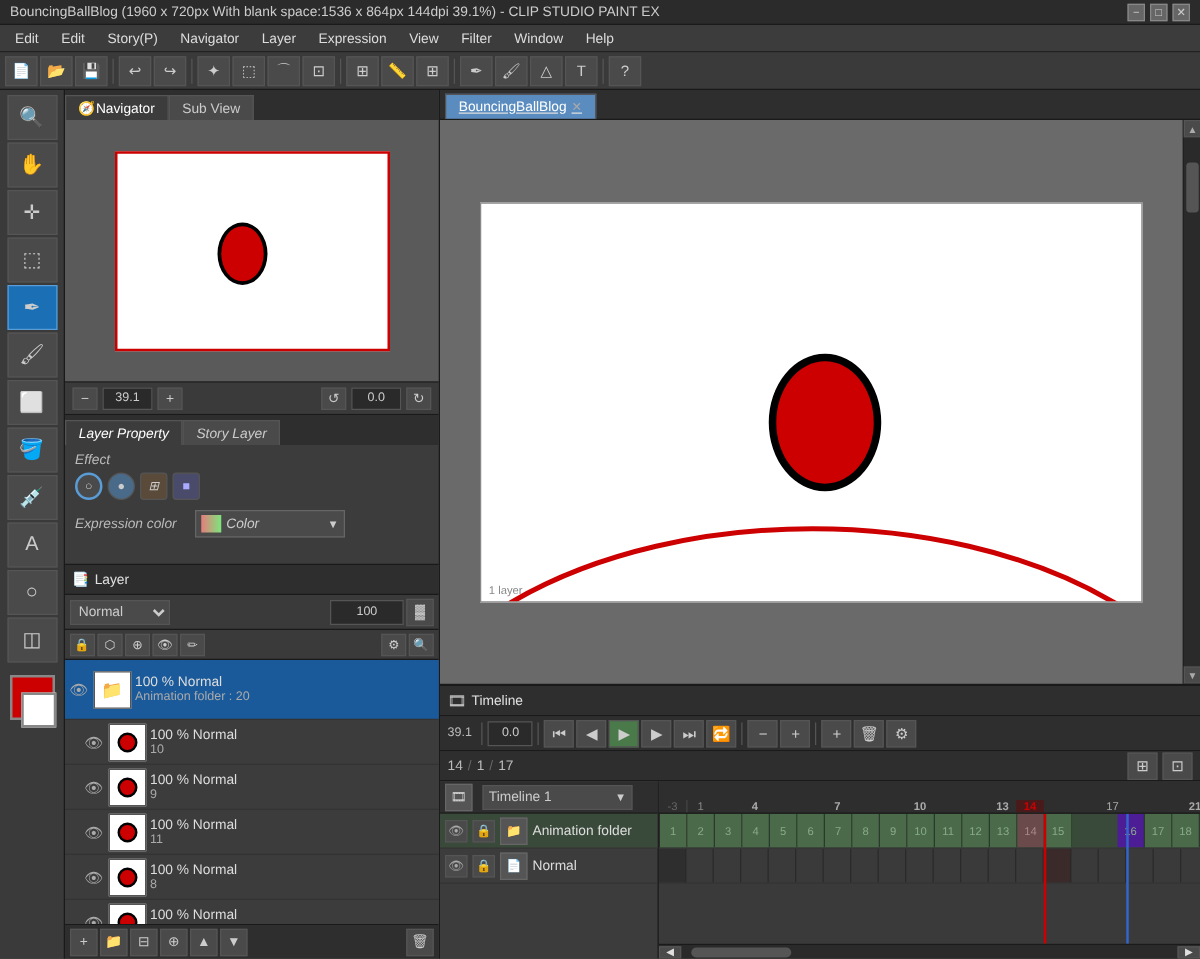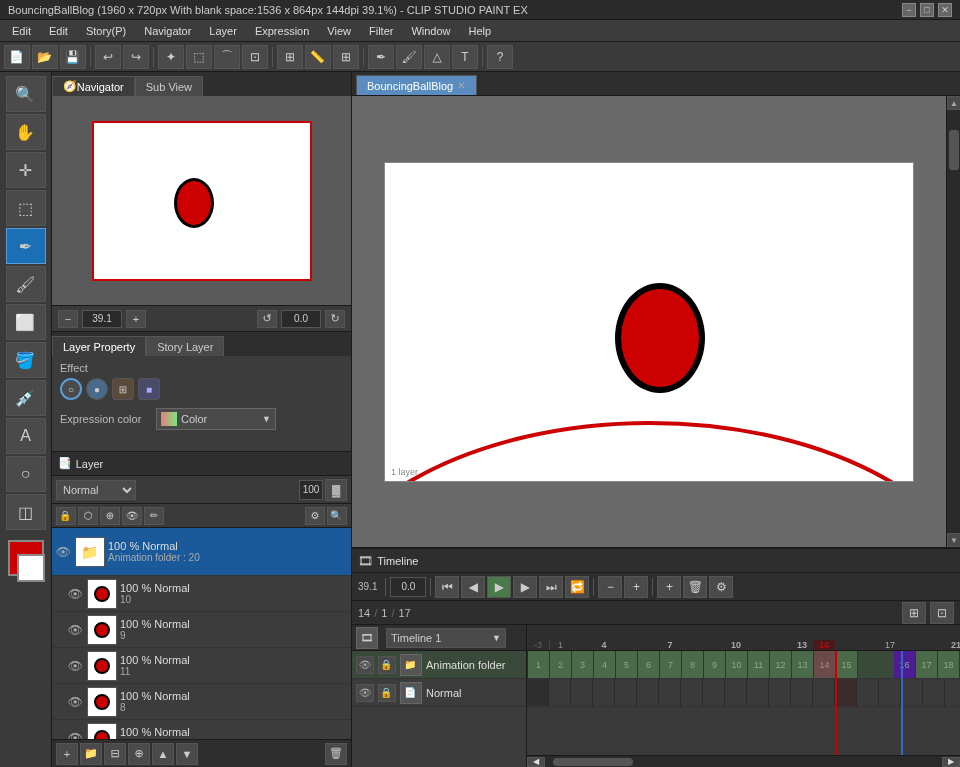--- a/index.html
+++ b/index.html
@@ -168,21 +168,21 @@
       width: 20px; height: 18px;
       background: #4a4a4a; border: 1px solid #555;
       color: #ccc; font-size: 11px; cursor: pointer;
       display: flex; align-items: center; justify-content: center;
     }
 
     
     .layer-property-section {
       height: 120px;
       border-bottom: 1px solid #1a1a1a;
-      display: flex; flex-direction: column;
+      display: flex; flex-direction: column; font-style: italic;
     }
     .property-content { padding: 6px 8px; flex: 1; }
     .property-label { font-size: 11px; color: #bbb; margin-bottom: 4px; }
     .effect-icons { display: flex; gap: 4px; margin-bottom: 8px; }
     .effect-icon {
       width: 22px; height: 22px;
       background: #4a4a4a; border: 1px solid #555;
       display: flex; align-items: center; justify-content: center;
       font-size: 10px; color: #ccc; cursor: pointer;
       border-radius: 50%;
@@ -224,21 +224,21 @@
       background: #4a4a4a; border: 1px solid #555;
       color: #ccc; font-size: 11px; cursor: pointer;
       display: flex; align-items: center; justify-content: center;
     }
     .blend-select {
       background: #4a4a4a; border: 1px solid #555;
       color: #ccc; font-size: 11px; height: 20px;
       width: 80px; padding: 0 2px;
     }
     .opacity-input {
-      width: 24px; height: 20px;
+      width: 59px; height: 20px;
       background: #2a2a2a; border: 1px solid #555;
       color: #ccc; font-size: 10px; text-align: center;
     }
 
     .layer-icons-row {
       background: #3a3a3a;
       height: 24px;
       display: flex; align-items: center;
       padding: 0 4px; gap: 2px;
       border-bottom: 1px solid #1a1a1a;
@@ -302,20 +302,21 @@
       background: #5a5a5a;
       overflow: hidden;
     }
 
     .canvas-tabs {
       background: #2e2e2e;
       height: 24px;
       display: flex; align-items: flex-end;
       padding: 0 4px;
       border-bottom: 1px solid #1a1a1a;
+      text-decoration: underline;
     }
     .canvas-tab {
       padding: 2px 10px;
       background: #4a4a4a;
       border: 1px solid #555; border-bottom: none;
       cursor: pointer; font-size: 11px; color: #ccc;
       height: 20px; display: flex; align-items: center; gap: 4px;
     }
     .canvas-tab.active { background: #5a8cbf; color: #fff; }
     .tab-close { font-size: 10px; cursor: pointer; color: #aaa; }

